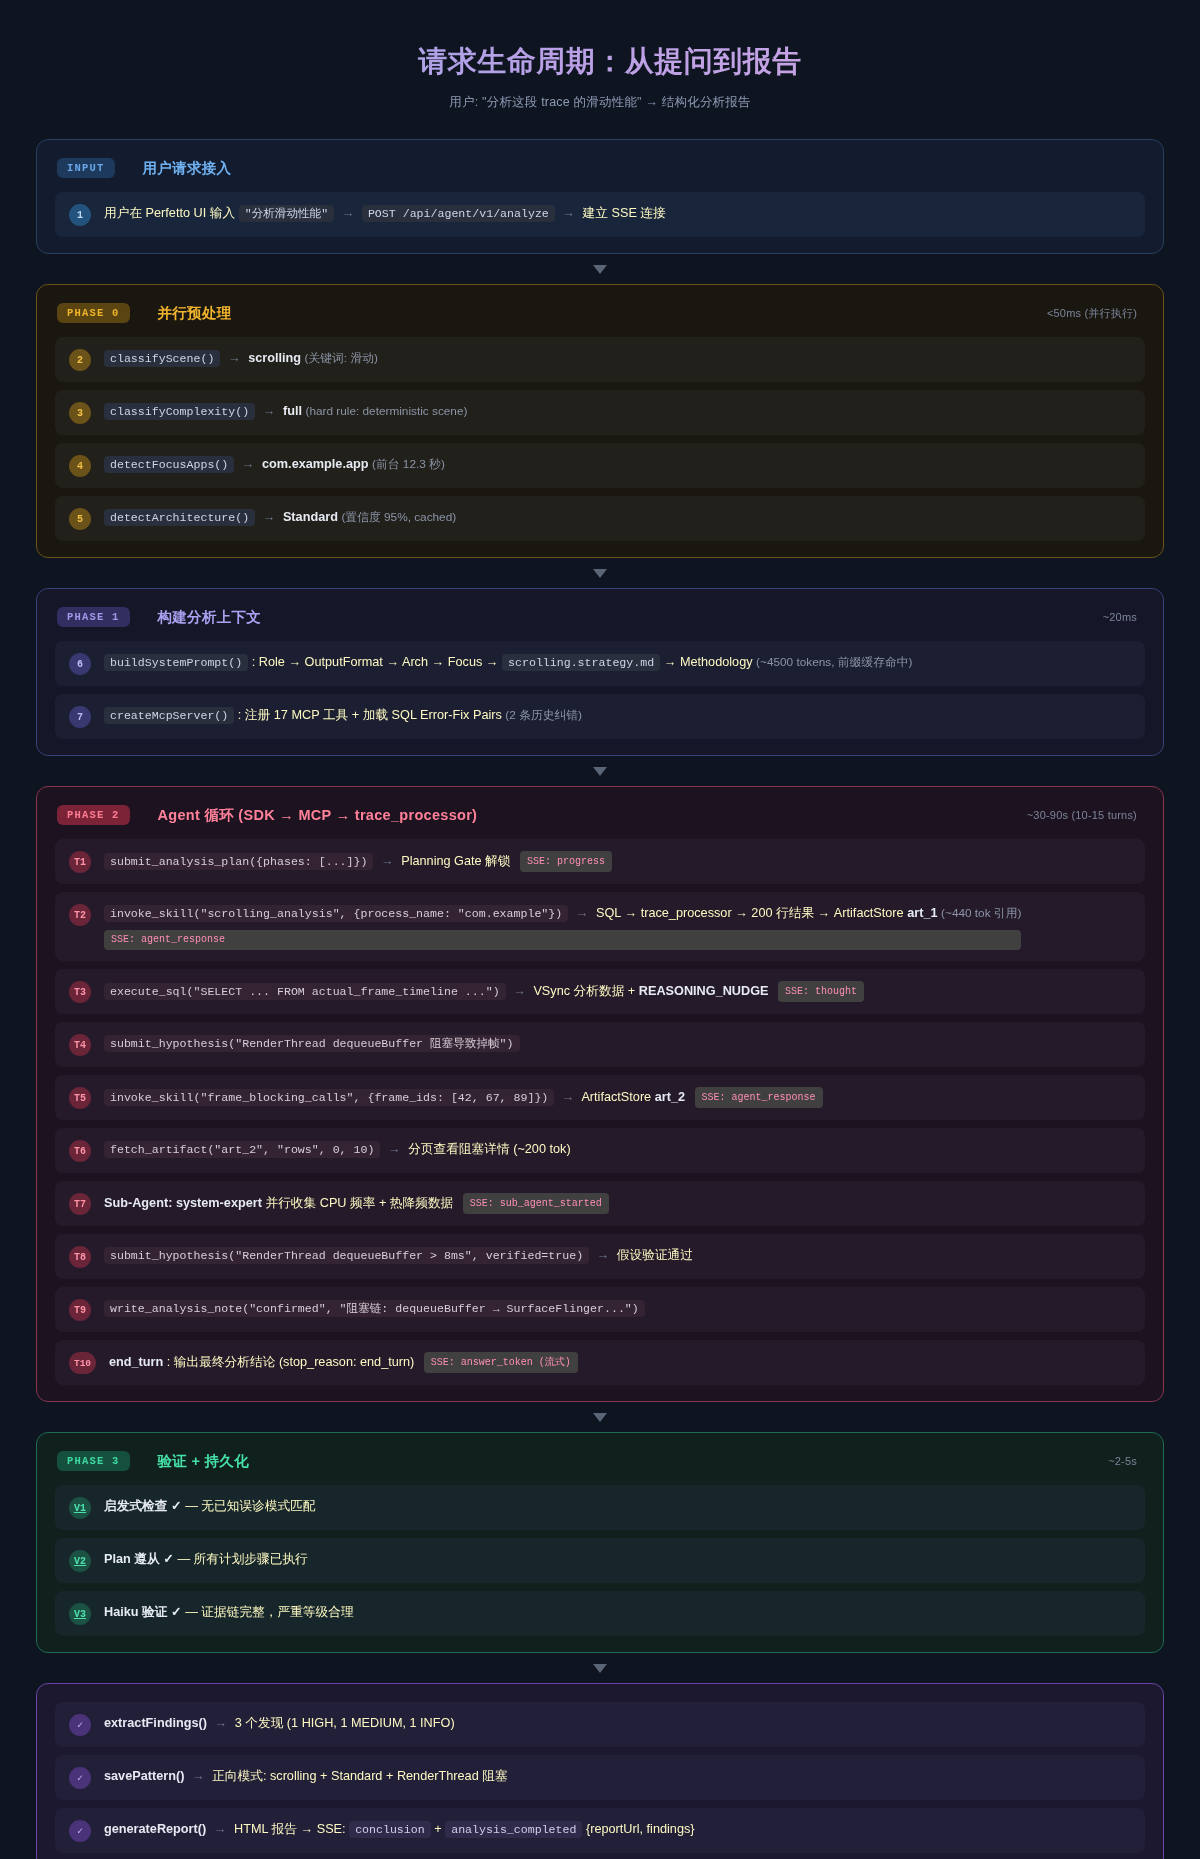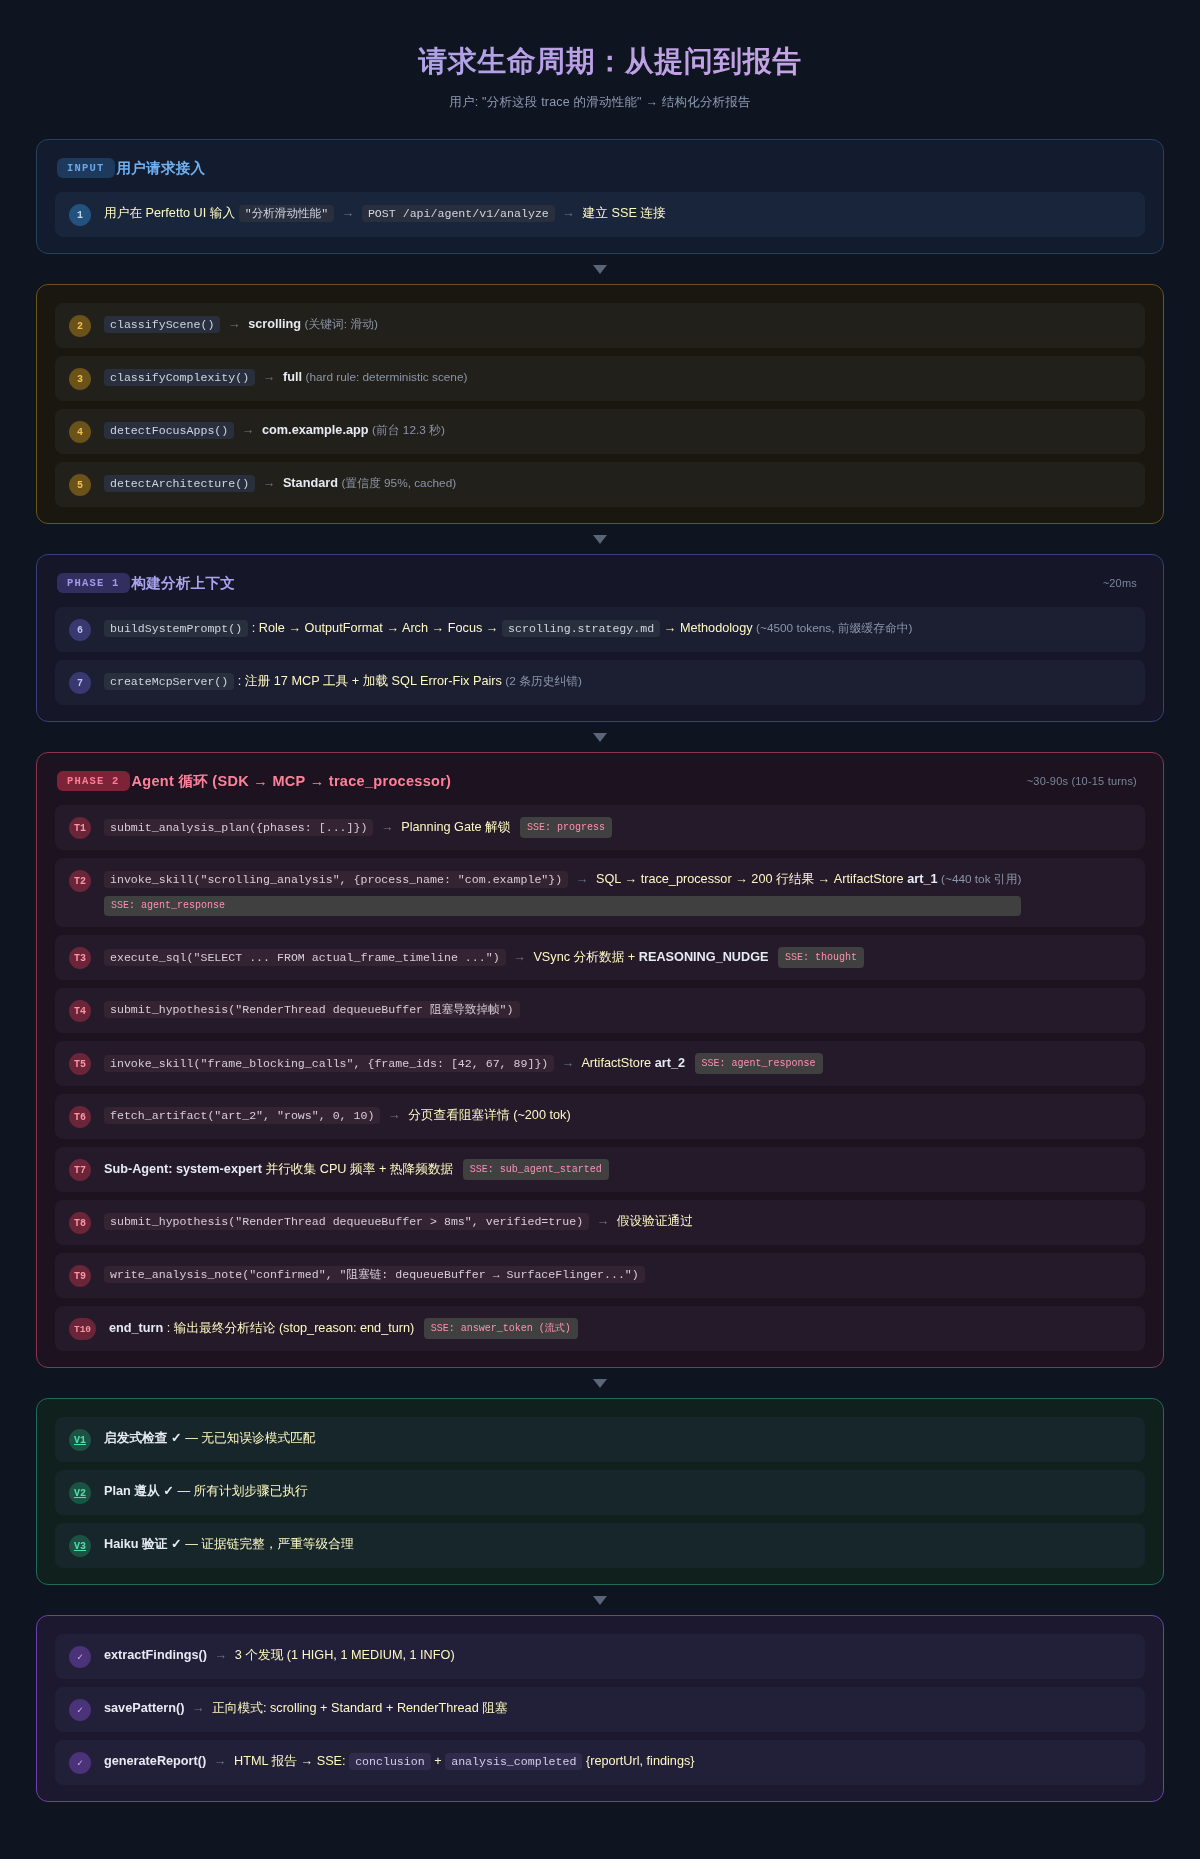--- a/index.html
+++ b/index.html
@@ -38,21 +38,21 @@
   .sections { padding: 22px 36px 0 36px; }
   .section {
     border-radius: 12px;
     border: 1px solid transparent;
     padding: 18px 18px 16px 18px;
     position: relative;
   }
   .sec-head {
     display: flex;
     align-items: center;
-    gap: 2px;
+    gap: 28px;
     padding: 0 4px 0 2px;
     margin-bottom: 14px;
   }
   .badge {
     font-family: "Liberation Mono", monospace;
     font-size: 10.5px;
     font-weight: bold;
     letter-spacing: 1.2px;
     padding: 4px 10px 4px 10px;
     border-radius: 6px;
@@ -197,20 +197,25 @@
           <div class="row">
             <span class="pill">1</span>
             <div class="rtext"><span class="plain">用户在 Perfetto UI 输入</span> <span class="code">"分析滑动性能"</span> <span class="arrow">→</span> <span class="code">POST /api/agent/v1/analyze</span> <span class="arrow">→</span> <span class="plain">建立 SSE 连接</span> </div>
           </div>
         </div>
       </div>
       <div class="connector">
         <div class="tri"></div>
       </div>
       <div class="section s-p0">
+        <div class="sec-head">
+          <span class="badge">PHASE 0</span>
+          <span class="sec-title">并行预处理</span>
+          <span class="sec-timing">&lt;50ms (并行执行)</span>
+        </div>
         <div class="rows">
           <div class="row">
             <span class="pill">2</span>
             <div class="rtext"><span class="code">classifyScene()</span> <span class="arrow">→</span> <span class="strong">scrolling</span> <span class="dim">(关键词: 滑动)</span> </div>
           </div>
           <div class="row">
             <span class="pill">3</span>
             <div class="rtext"><span class="code">classifyComplexity()</span> <span class="arrow">→</span> <span class="strong">full</span> <span class="dim">(hard rule: deterministic scene)</span> </div>
           </div>
           <div class="row">
@@ -292,20 +297,25 @@
           <div class="row">
             <span class="pill wide">T10</span>
             <div class="rtext"><span class="strong">end_turn</span> <span class="plain">: 输出最终分析结论 (stop_reason: end_turn)</span> <span class="sse">SSE: answer_token (流式)</span> </div>
           </div>
         </div>
       </div>
       <div class="connector">
         <div class="tri"></div>
       </div>
       <div class="section s-p3">
+        <div class="sec-head">
+          <span class="badge">PHASE 3</span>
+          <span class="sec-title">验证 + 持久化</span>
+          <span class="sec-timing">~2-5s</span>
+        </div>
         <div class="rows">
           <div class="row">
             <span class="pill">V1</span>
             <div class="rtext"><span class="strong">启发式检查 ✓</span> <span class="plain">— 无已知误诊模式匹配</span> </div>
           </div>
           <div class="row">
             <span class="pill">V2</span>
             <div class="rtext"><span class="strong">Plan 遵从 ✓</span> <span class="plain">— 所有计划步骤已执行</span> </div>
           </div>
           <div class="row">

